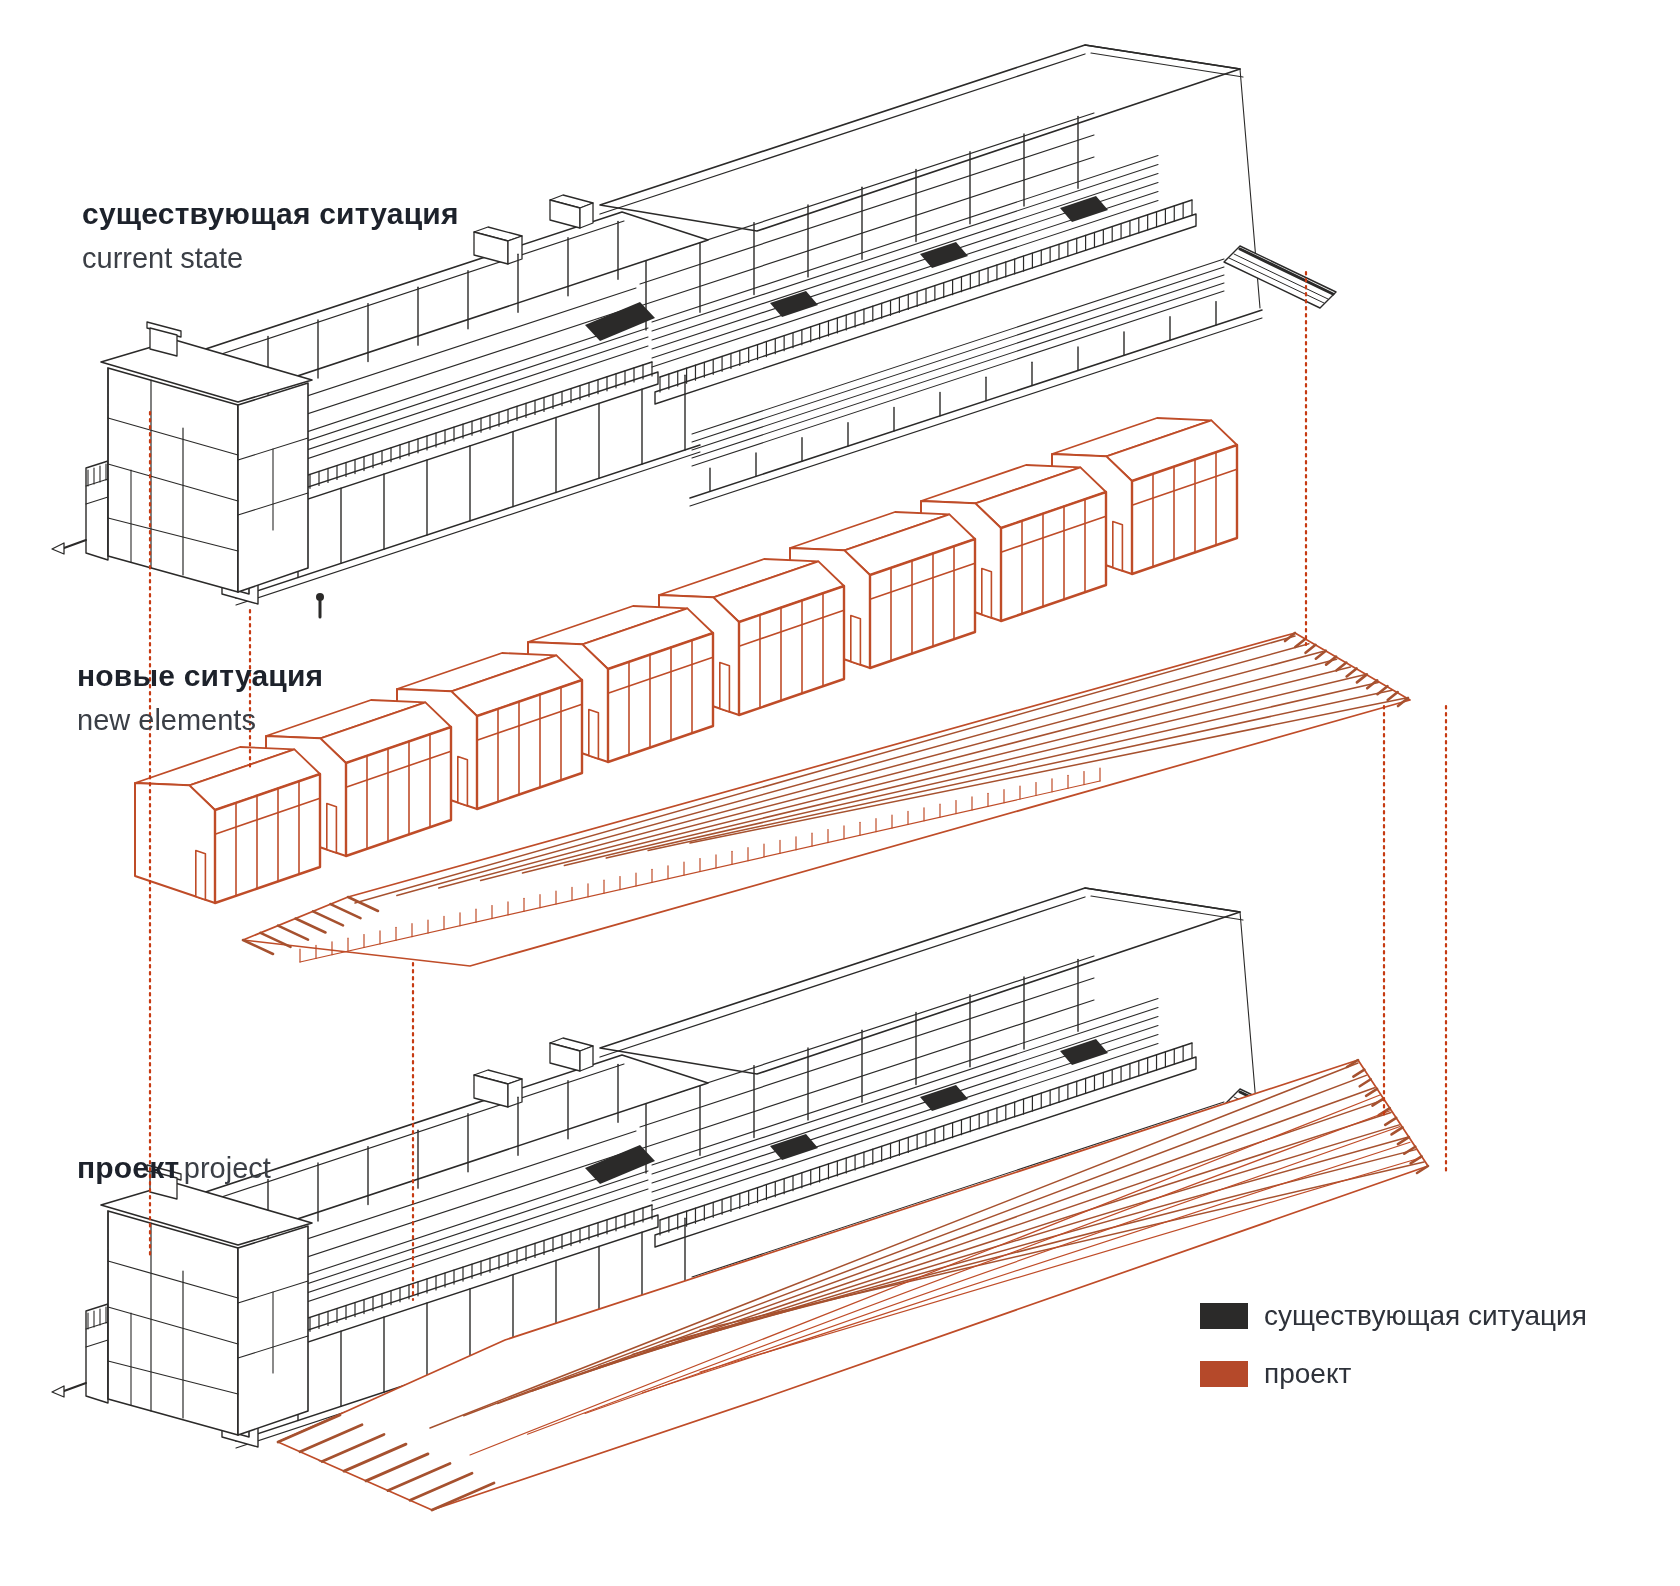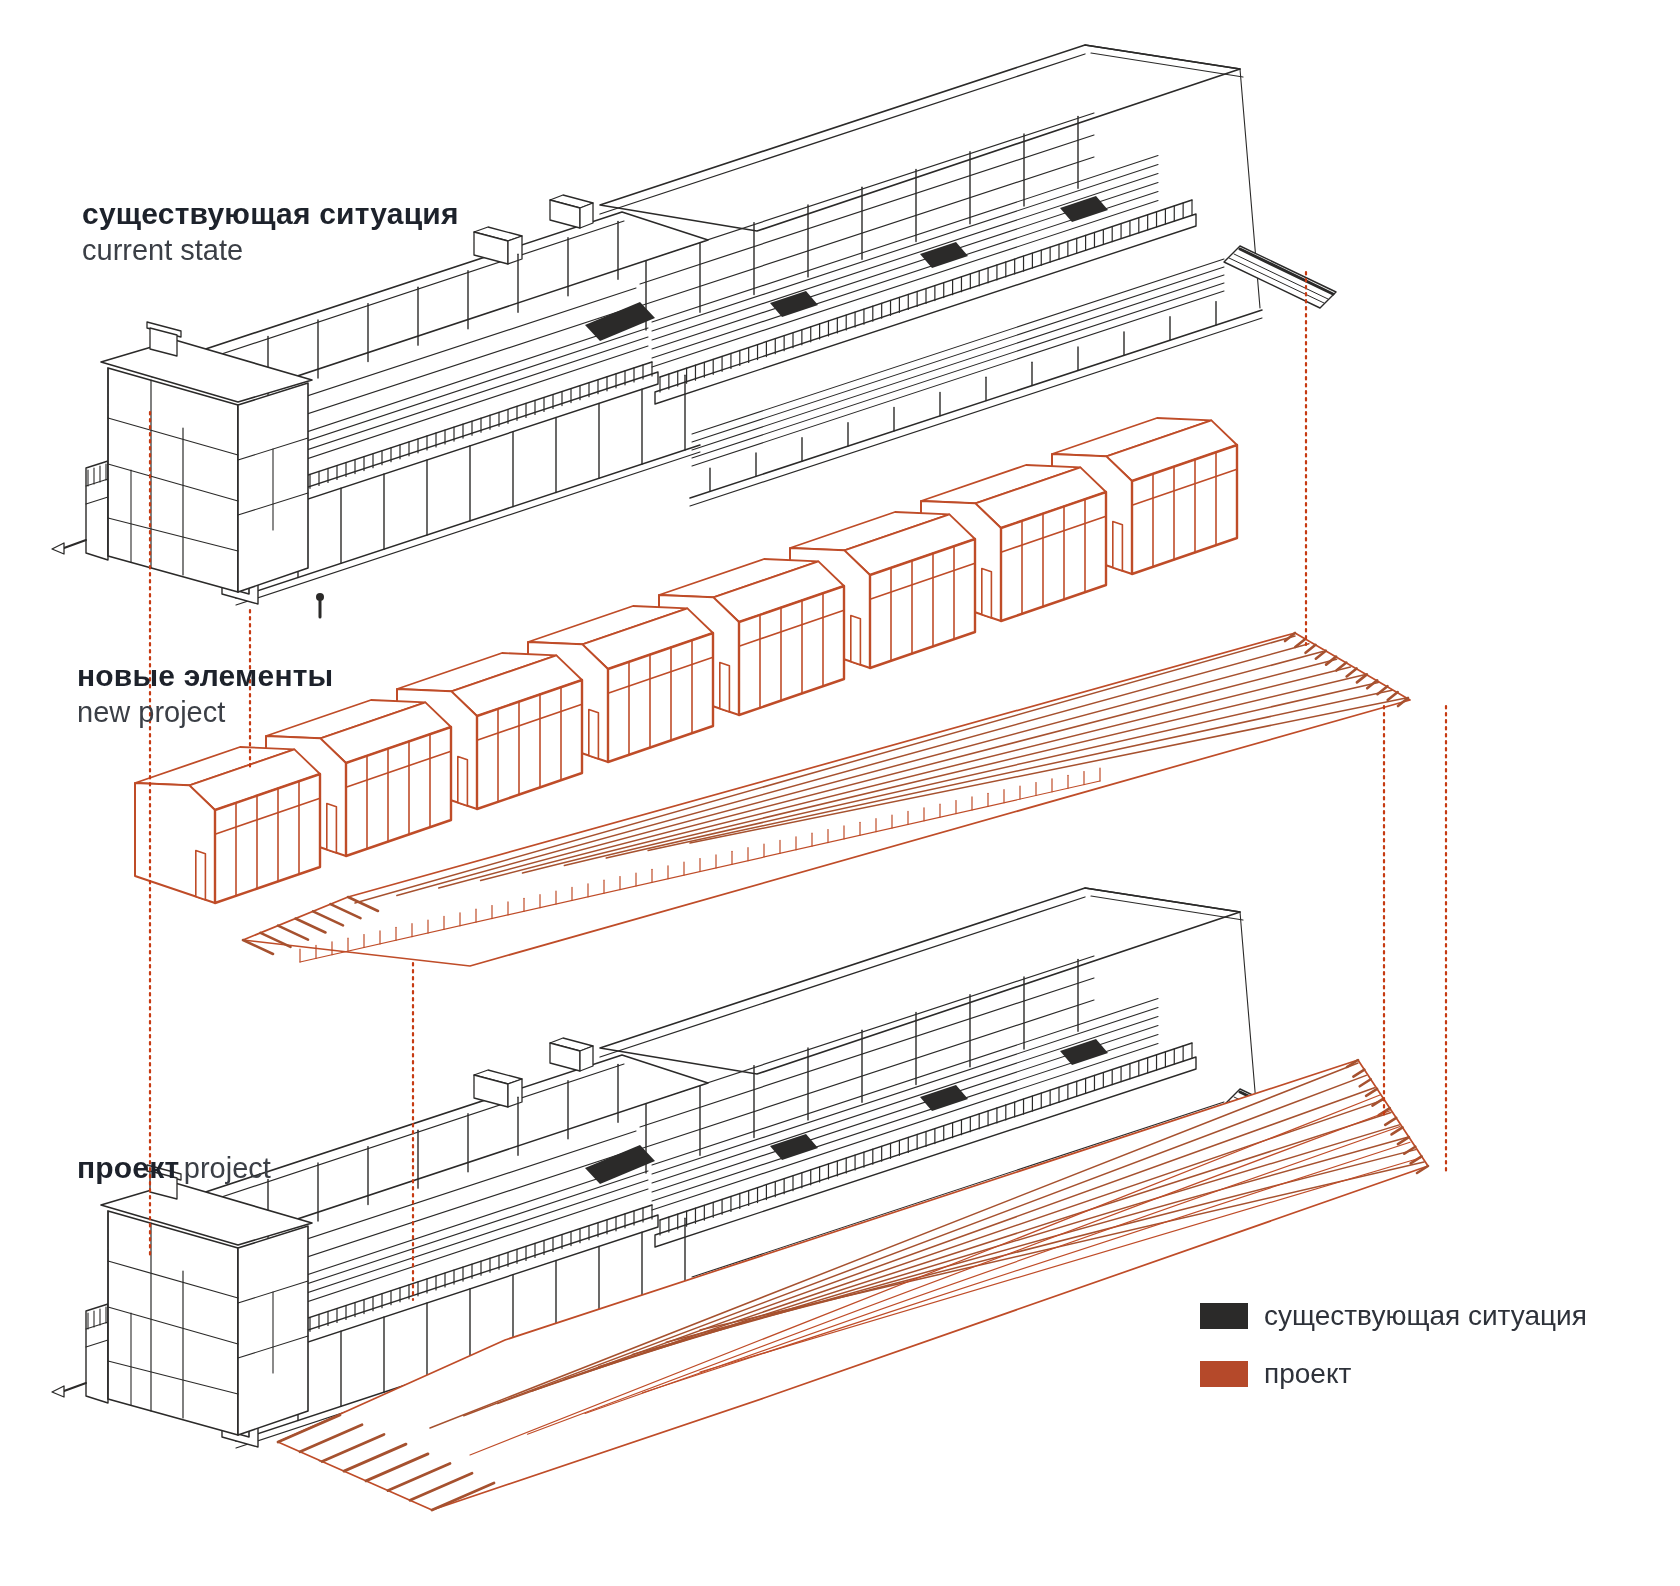--- a/index.html
+++ b/index.html
@@ -6,21 +6,21 @@
   .stage{
     position:relative;
     width:1636px;height:1586px;
     background:#ffffff;
     font-family:"Liberation Sans", sans-serif;
     overflow:hidden;
   }
   svg.scene{position:absolute;left:0;top:0;}
   .label{position:absolute;line-height:1.18;}
   .label .title{font-weight:700;font-size:30px;color:#1d222b;letter-spacing:.2px;}
-  .label .subtitle{font-weight:400;font-size:29px;color:#3b3f46;margin-top:2px;}
+  .label .subtitle{font-weight:400;font-size:29px;color:#3b3f46;margin-top:10px;}
   .label.inline .title,.label.inline .subtitle{display:inline;margin:0;}
   .label.inline .subtitle{}
   .legend{position:absolute;left:1200px;top:1300px;}
   .legend-row{display:flex;align-items:center;margin-bottom:26px;}
   .legend-swatch{width:48px;height:26px;margin-right:16px;flex:0 0 auto;}
   .legend-label{font-size:28px;color:#2e323a;font-weight:400;white-space:nowrap;}
 </style>
 </head>
 <body>
 
@@ -734,22 +734,22 @@
         <line x1="1446" y1="706" x2="1446" y2="1172" stroke="#c63a12" stroke-width="2.2" stroke-linecap="round" stroke-dasharray="2.5 4.5"></line>
       </g>
   </svg>
 
   <div class="label" style="left:82px;top:196px">
     <div class="title">существующая ситуация</div>
     <div class="subtitle">current state</div>
   </div>
 
   <div class="label" style="left:77px;top:658px">
-    <div class="title">новые элементы</div>
-    <div class="subtitle">new project</div>
+    <div class="title">новые ситуация</div>
+    <div class="subtitle">new elements</div>
   </div>
 
   <div class="label inline" style="left:77px;top:1150px">
     <span class="title">проект</span>
     <span class="subtitle">project</span>
   </div>
 
   <div class="legend">
     <div class="legend-row">
       <div class="legend-swatch" id="sw0" style="background: rgb(43, 42, 41);"></div>

